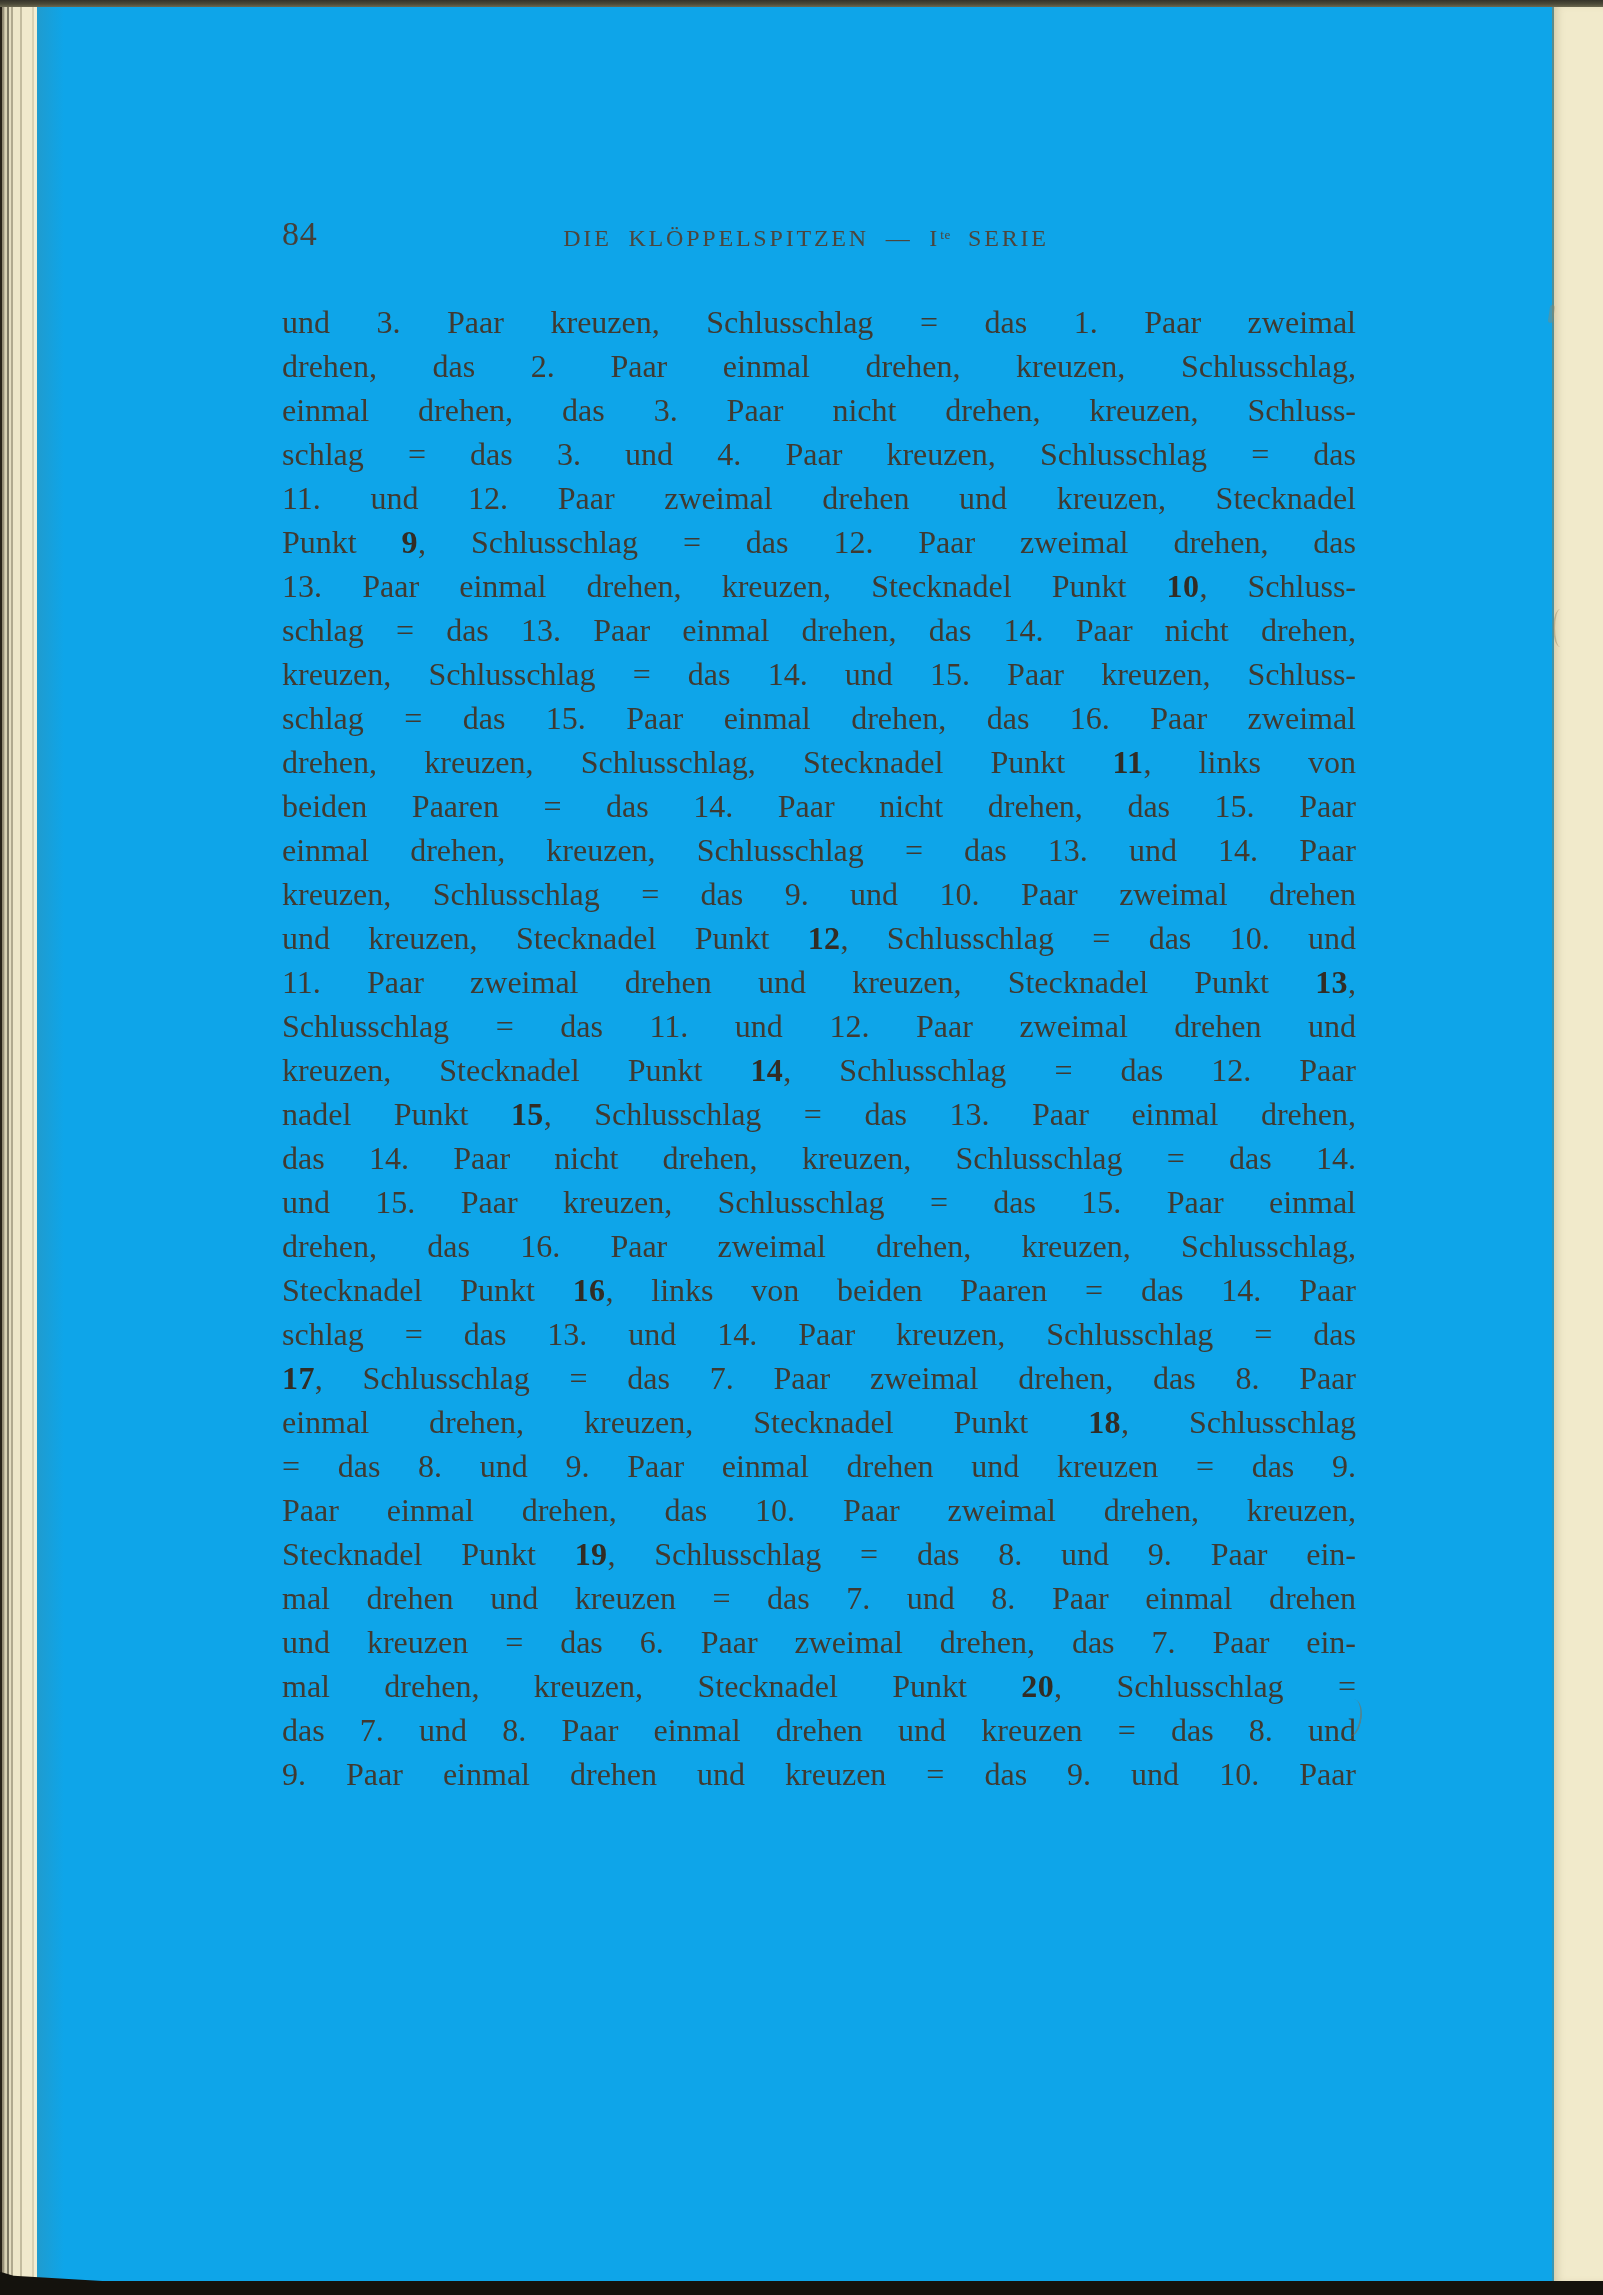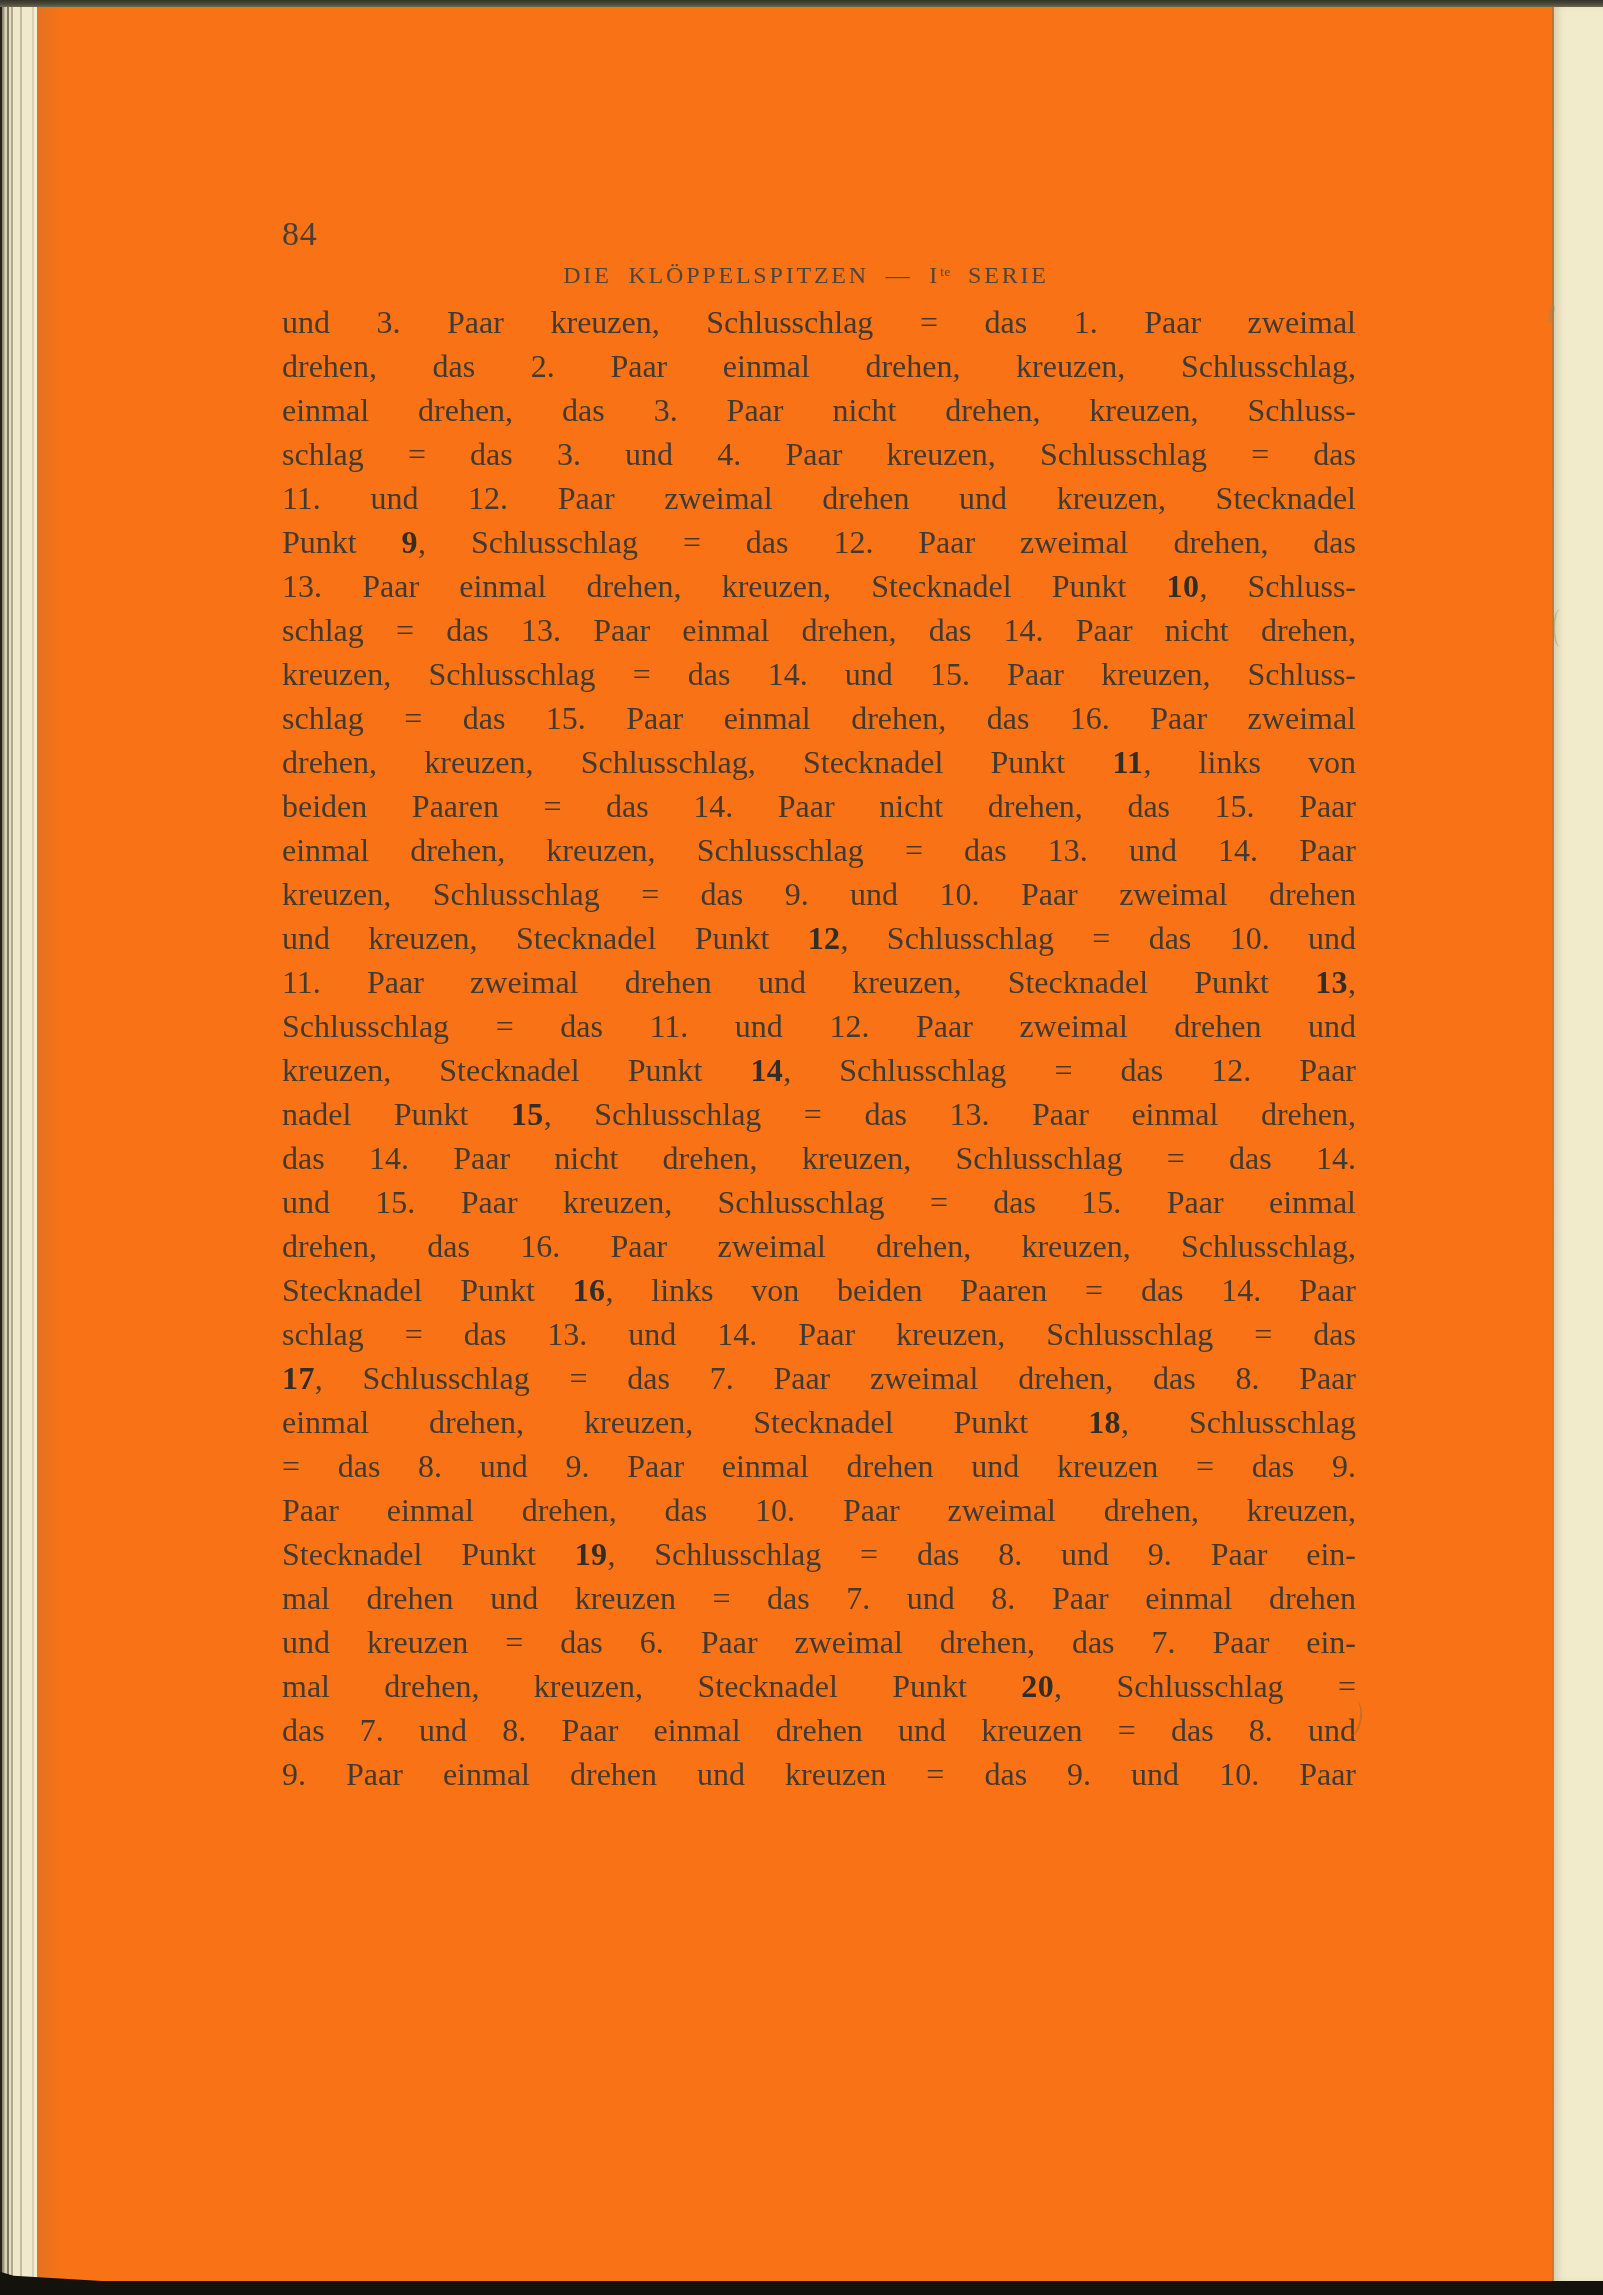--- a/index.html
+++ b/index.html
@@ -10,21 +10,21 @@
   body {
     width: 1603px;
     height: 2295px;
     position: relative;
     overflow: hidden;
     font-family: "Liberation Serif", "DejaVu Serif", serif;
   }
   .scan {
     position: absolute;
     inset: 0;
-    background: #f97316;
+    background: #0ea5e9;
   }
   
   .top-edge {
     position: absolute;
     top: 0; left: 0; right: 0;
     height: 7.2px;
     background: linear-gradient(180deg, #35332a 0%, #4b4938 55%, #6b6750 100%);
   }
   
   .bottom-edge {
@@ -119,21 +119,20 @@
   .running-head {
     position: absolute;
     left: 282px; top: 225px;
     width: 1048px;
     text-align: center;
     font-size: 24px;
     letter-spacing: 2.8px;
     word-spacing: 8px;
     color: #4c463d;
     white-space: nowrap;
-    margin-top: 37px;
   }
   .running-head .sup {
     font-size: 0.55em;
     position: relative;
     top: -0.5em;
     letter-spacing: 0.8px;
   }
   
   .textblock {
     position: absolute;

